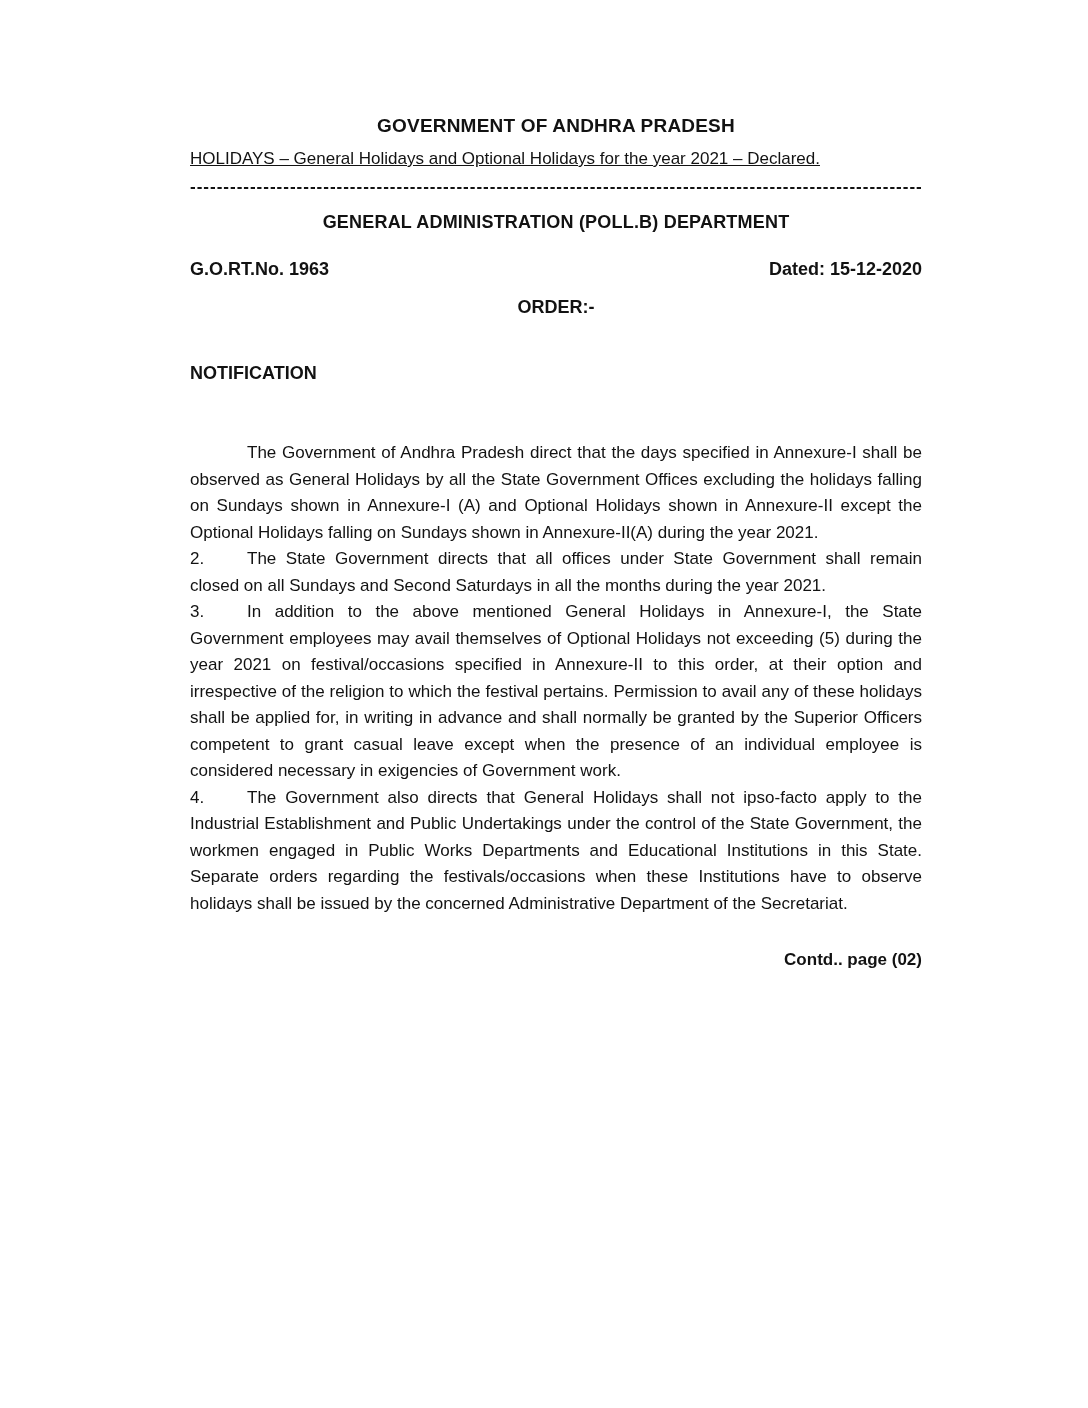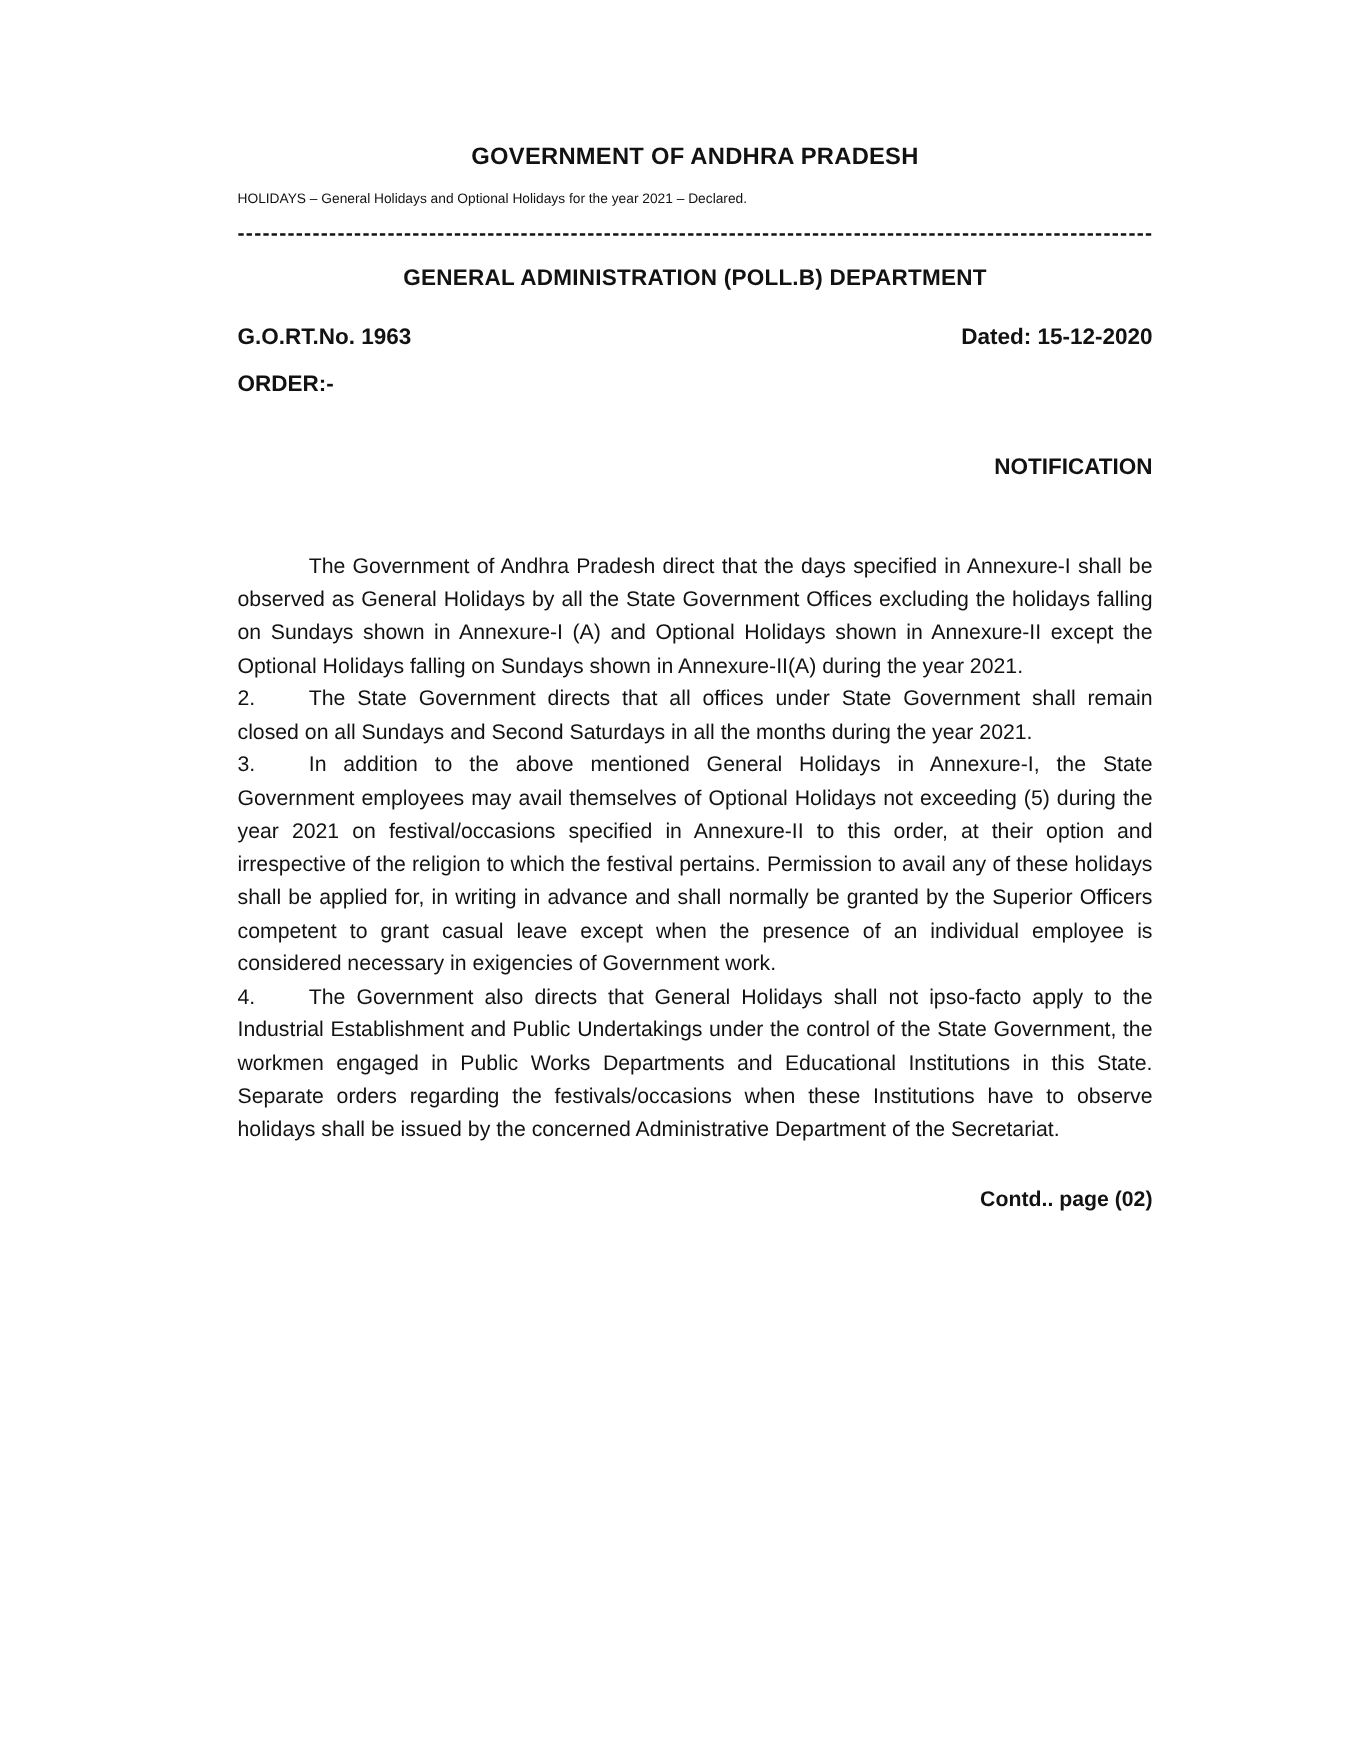--- a/index.html
+++ b/index.html
@@ -31,23 +31,24 @@
   }
   .abstract-label {
     text-align: center;
     font-weight: 700;
     font-size: 18px;
     line-height: 28px;
     margin: 0;
   }
   .subject {
     margin: 6px 0 0 0;
-    font-size: 11px;
+    font-size: 17px;
     line-height: 26px;
     text-align: justify;
+    text-decoration: underline;
   }
   .separator {
     margin-top: 6px;
     font-size: 17px;
     line-height: 18px;
     font-weight: 700;
     white-space: nowrap;
     overflow: hidden;
     letter-spacing: 1px;
   }
@@ -65,30 +66,31 @@
     font-weight: 700;
     font-size: 18px;
     line-height: 22px;
     margin-top: 24px;
   }
   .order-label {
     font-weight: 700;
     font-size: 18px;
     line-height: 22px;
     margin-top: 16px;
+    text-align: center;
   }
   .preamble {
     margin-top: 22px;
     font-size: 17px;
     line-height: 27px;
     padding-left: 95px;
     text-indent: -18px;
   }
   .notification-heading {
-    text-align: right;
+    text-align: left;
     font-weight: 700;
     font-size: 18px;
     line-height: 22px;
     margin: 44px 0 0 0;
   }
   .body-para {
     font-size: 17px;
     line-height: 26.5px;
     text-align: justify;
     margin: 0;

